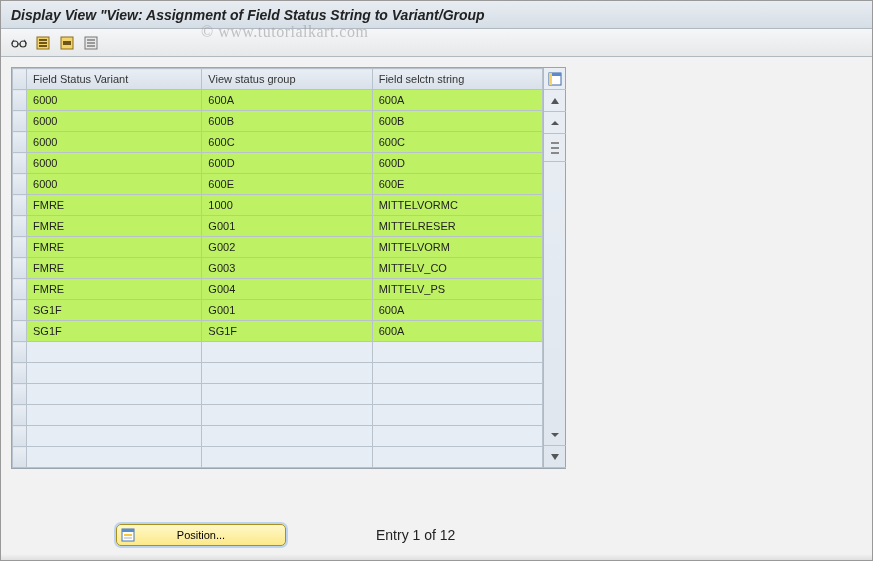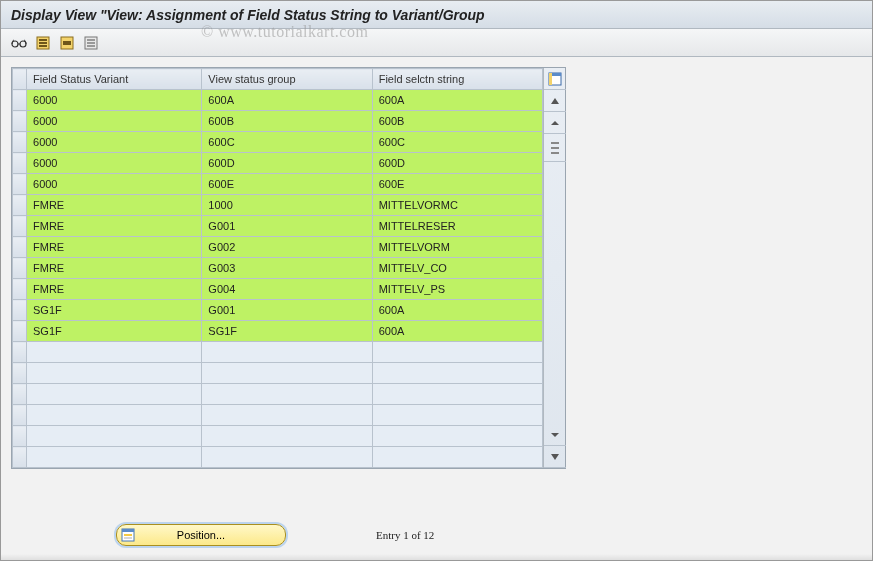--- a/index.html
+++ b/index.html
@@ -117,38 +117,37 @@
     width: 100%;
     display:flex;
     align-items:center;
   }
   .pos-btn {
     margin-left: 115px;
     width: 170px;
     height: 22px;
     background: linear-gradient(#fff8c8,#fce98a);
     border: 1px solid #a98f1f;
-    border-radius: 10px;
+    border-radius: 5px;
     display:flex;
     align-items:center;
     justify-content:center;
     gap: 8px;
     font-size: 11px;
     cursor:pointer;
     position:relative;
     box-shadow: 0 0 0 2px #bcd4ee;
   }
   .pos-btn .picon {
     position:absolute; left:4px; top:3px;
   }
   .entry-text {
     margin-left: 90px;
-    font-size: 11px;
+    font-size: 14px;
     color:#222;
-    font-family:Liberation Serif, serif;
   }
   .bottom-shadow {
     position:absolute; left:0; right:0; bottom:0; height:6px;
     background: linear-gradient(rgba(0,0,0,0),rgba(0,0,0,0.08));
     pointer-events:none;
   }
 </style>
 </head>
 <body>
 

